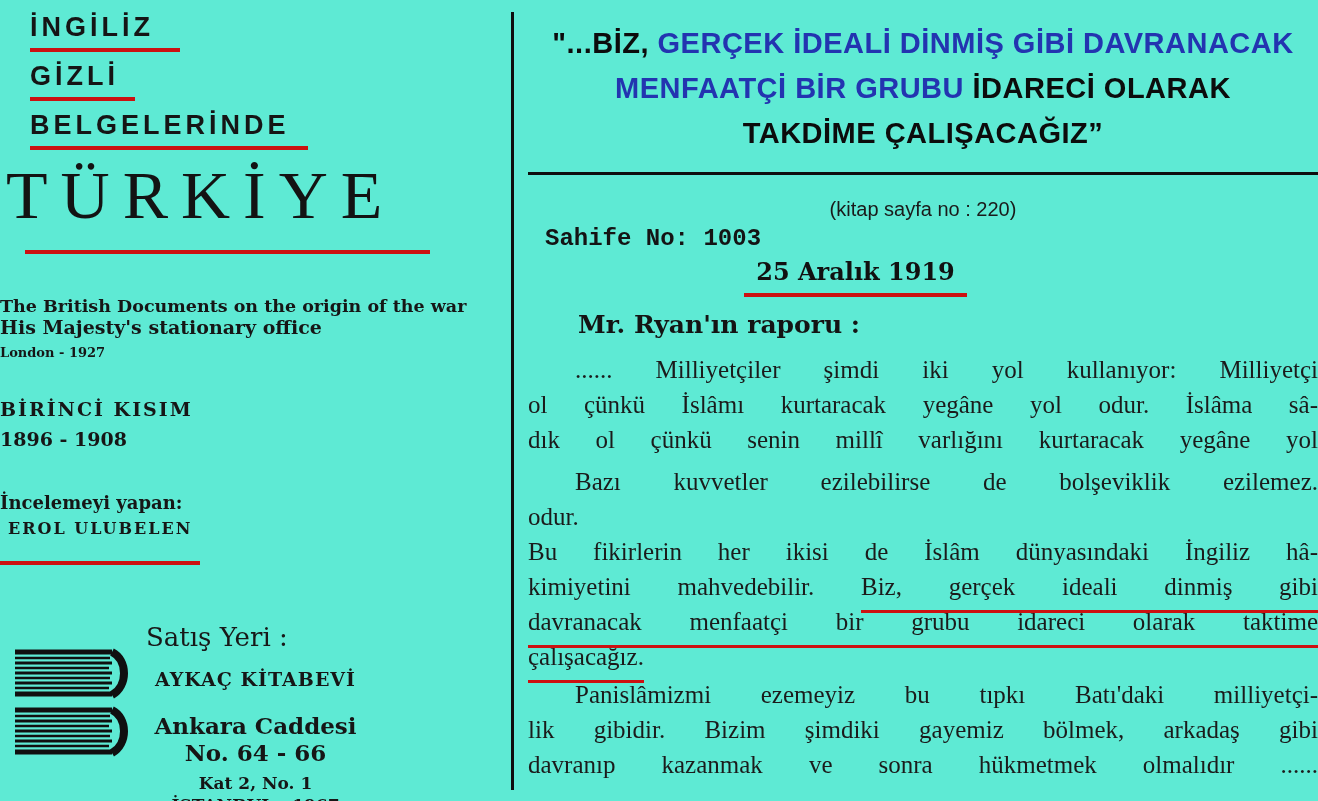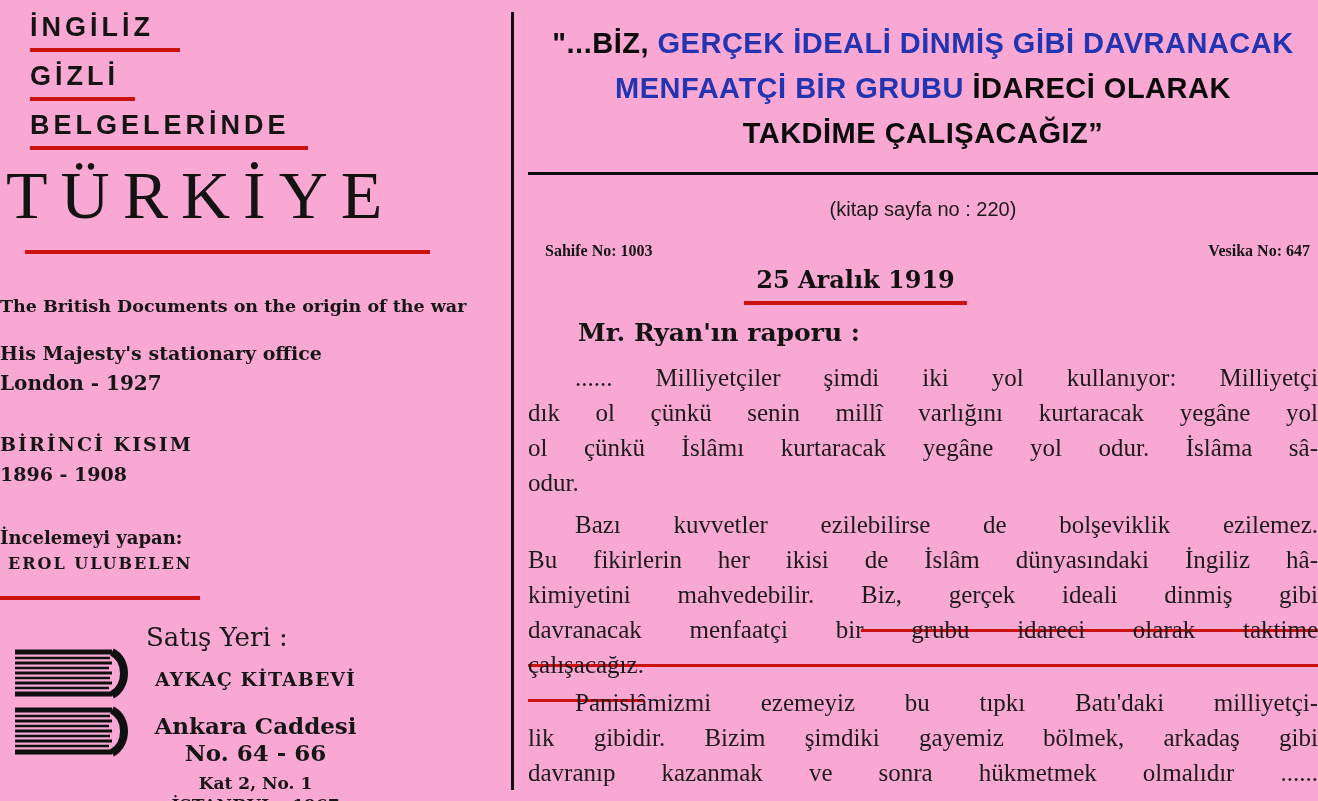--- a/index.html
+++ b/index.html
@@ -2,38 +2,38 @@
 <html style="--accent-red: #cc1111; --headline-blue: #2334b0;"><head>
 <meta charset="utf-8">
 <style>
   :root{
     --accent-red:#cc1111;
     --headline-blue:#2334b0;
     --ink:#111;
   }
   *{margin:0;padding:0;box-sizing:border-box;}
   body{background:#e8e8e8;font-family:"Liberation Sans",sans-serif;}
-  .page{position:relative;width:1318px;height:801px;background:#f9a8d4;overflow:hidden;color:var(--ink);}
+  .page{position:relative;width:1318px;height:801px;background:#5eead4;overflow:hidden;color:var(--ink);}
 
   
   .cover{position:absolute;left:0;top:0;width:510px;height:801px;}
   .cover-head{position:absolute;left:30px;top:12px;}
   .chl{margin-bottom:9px;}
   .chl .t{display:block;font-family:"Liberation Sans",sans-serif;font-weight:800;font-size:27px;letter-spacing:4px;color:#151515;}
   .chl .rl{height:4px;background:var(--accent-red);margin-top:5px;}
   .rl-w1{width:150px;} .rl-w2{width:105px;} .rl-w3{width:278px;}
 
   .main-title{position:absolute;left:6px;top:158px;font-family:"Liberation Serif","DejaVu Serif",serif;font-weight:500;font-size:68px;line-height:1.1;letter-spacing:13px;color:#131313;white-space:nowrap;}
   .main-title-rule{position:absolute;left:25px;top:250px;width:405px;height:4px;background:var(--accent-red);}
 
   .imprint{position:absolute;left:0;top:296px;width:505px;text-align:left;font-family:"DejaVu Serif","Liberation Serif",serif;color:#161616;}
   .imprint .s1{font-weight:bold;font-size:17.5px;}
   .imprint .s1b{font-weight:bold;font-size:17.5px;margin-top:6px;}
-  .imprint .s2{font-weight:bold;font-size:19px;margin-top:26px;}
-  .imprint .s2b{font-weight:bold;font-size:20px;margin-top:7px;}
+  .imprint .s2{font-weight:bold;font-size:19px;}
+  .imprint .s2b{font-weight:bold;font-size:13px;margin-top:7px;}
   .imprint .part{font-weight:bold;font-size:19px;letter-spacing:2px;margin-top:38px;}
   .imprint .party{font-weight:bold;font-size:19px;margin-top:8px;}
   .imprint .revlab{font-weight:bold;font-size:18px;margin-top:42px;}
   .imprint .revname{margin-top:6px;}
   .imprint .revname span{display:inline-block;font-weight:bold;font-size:16px;letter-spacing:2px;border-bottom:4px solid var(--accent-red);padding:0 8px 23px;}
 
   .sales-label{position:absolute;left:146px;top:622px;font-family:"DejaVu Serif",serif;font-size:26px;color:#181818;}
   .books{position:absolute;left:12px;top:648px;}
   .store{position:absolute;left:138px;top:668px;width:235px;text-align:center;font-family:"DejaVu Serif",serif;color:#161616;}
   .store .name{font-weight:bold;font-size:19px;letter-spacing:1px;}
@@ -46,32 +46,32 @@
   .vdivider{position:absolute;left:511px;top:12px;width:3px;height:778px;background:#0e0e0e;}
 
   
   .docpage{position:absolute;left:528px;top:0;width:790px;height:801px;}
   .headline{padding-top:21px;text-align:center;font-family:"Liberation Sans",sans-serif;font-weight:bold;font-size:29px;line-height:45px;letter-spacing:0.5px;}
   .headline .blk{color:#0c0c0c;}
   .headline .blu{color:var(--headline-blue);}
   .hdivider{margin-top:16px;height:3px;background:#0e0e0e;}
 
   .pageref{margin-top:23px;text-align:center;font-family:"Liberation Sans",sans-serif;font-size:20px;color:#1a1a1a;}
-  .refs-row{display:flex;justify-content:space-between;margin-top:21px;padding:0 8px 0 17px;font-family:Liberation Serif, serif;font-weight:bold;font-size:16px;color:#141414;}
+  .refs-row{display:flex;justify-content:space-between;margin-top:4px;padding:0 8px 0 17px;font-family:Liberation Mono, monospace;font-weight:bold;font-size:24px;color:#141414;}
   .date-row{margin-top:5px;text-align:center;}
   .date-row span{display:inline-block;margin-right:135px;font-family:"DejaVu Serif",serif;font-weight:bold;font-size:24px;border-bottom:4px solid var(--accent-red);padding:0 12px 7px;}
   .report-title{margin-top:13px;padding-left:50px;font-family:"DejaVu Serif",serif;font-weight:bold;font-size:25px;color:#141414;}
 
   .bodytext{margin-top:13px;font-family:Liberation Serif, serif;font-size:25px;line-height:35px;color:#1b1b1b;}
   .bline{text-align:justify;text-align-last:justify;}
   .bline.lastline{text-align-last:left;}
   .bline.indent{text-indent:47px;}
   .bline.gap{margin-top:7px;}
   .bline.gap2{margin-top:3px;}
-  .ru{border-bottom:3px solid var(--accent-red);padding-bottom:21px;}
+  .ru{border-bottom:3px solid var(--accent-red);padding-bottom:10px;}
 </style>
 </head>
 <body>
 
 <div class="page">
 
   <section class="cover">
 
     <div class="cover-head">
       <div class="chl">
@@ -142,36 +142,35 @@
         <span class="blk">TAKDİME ÇALIŞACAĞIZ”</span>
       </div>
     </header>
 
     <div class="hdivider"></div>
 
     <p class="pageref">(kitap sayfa no : 220)</p>
 
     <div class="refs-row">
       <span>Sahife No: 1003</span>
-      <span>Vesika No: 647</span>
     </div>
 
     <div class="date-row">
       <span>25 Aralık 1919</span>
     </div>
 
     <p class="report-title">Mr. Ryan'ın raporu :</p>
 
     <div class="bodytext">
       <p class="bline indent">...... Milliyetçiler şimdi iki yol kullanıyor: Milliyetçi</p>
+      <p class="bline">ol çünkü İslâmı kurtaracak yegâne yol odur. İslâma sâ-</p>
       <p class="bline">dık ol çünkü senin millî varlığını kurtaracak yegâne yol</p>
-      <p class="bline">ol çünkü İslâmı kurtaracak yegâne yol odur. İslâma sâ-</p>
+      <p class="bline indent gap">Bazı kuvvetler ezilebilirse de bolşeviklik ezilemez.</p>
+
       <p class="bline lastline">odur.</p>
-
-      <p class="bline indent gap">Bazı kuvvetler ezilebilirse de bolşeviklik ezilemez.</p>
       <p class="bline">Bu fikirlerin her ikisi de İslâm dünyasındaki İngiliz hâ-</p>
       <p class="bline"><span>kimiyetini mahvedebilir. </span><span class="ru">Biz, gerçek ideali dinmiş gibi</span></p>
       <p class="bline"><span class="ru">davranacak menfaatçi bir grubu idareci olarak taktime</span></p>
       <p class="bline lastline"><span class="ru">çalışacağız.</span></p>
 
       <p class="bline indent gap2">Panislâmizmi ezemeyiz bu tıpkı Batı'daki milliyetçi-</p>
       <p class="bline">lik gibidir. Bizim şimdiki gayemiz bölmek, arkadaş gibi</p>
       <p class="bline">davranıp kazanmak ve sonra hükmetmek olmalıdır ......</p>
     </div>
   </section>

